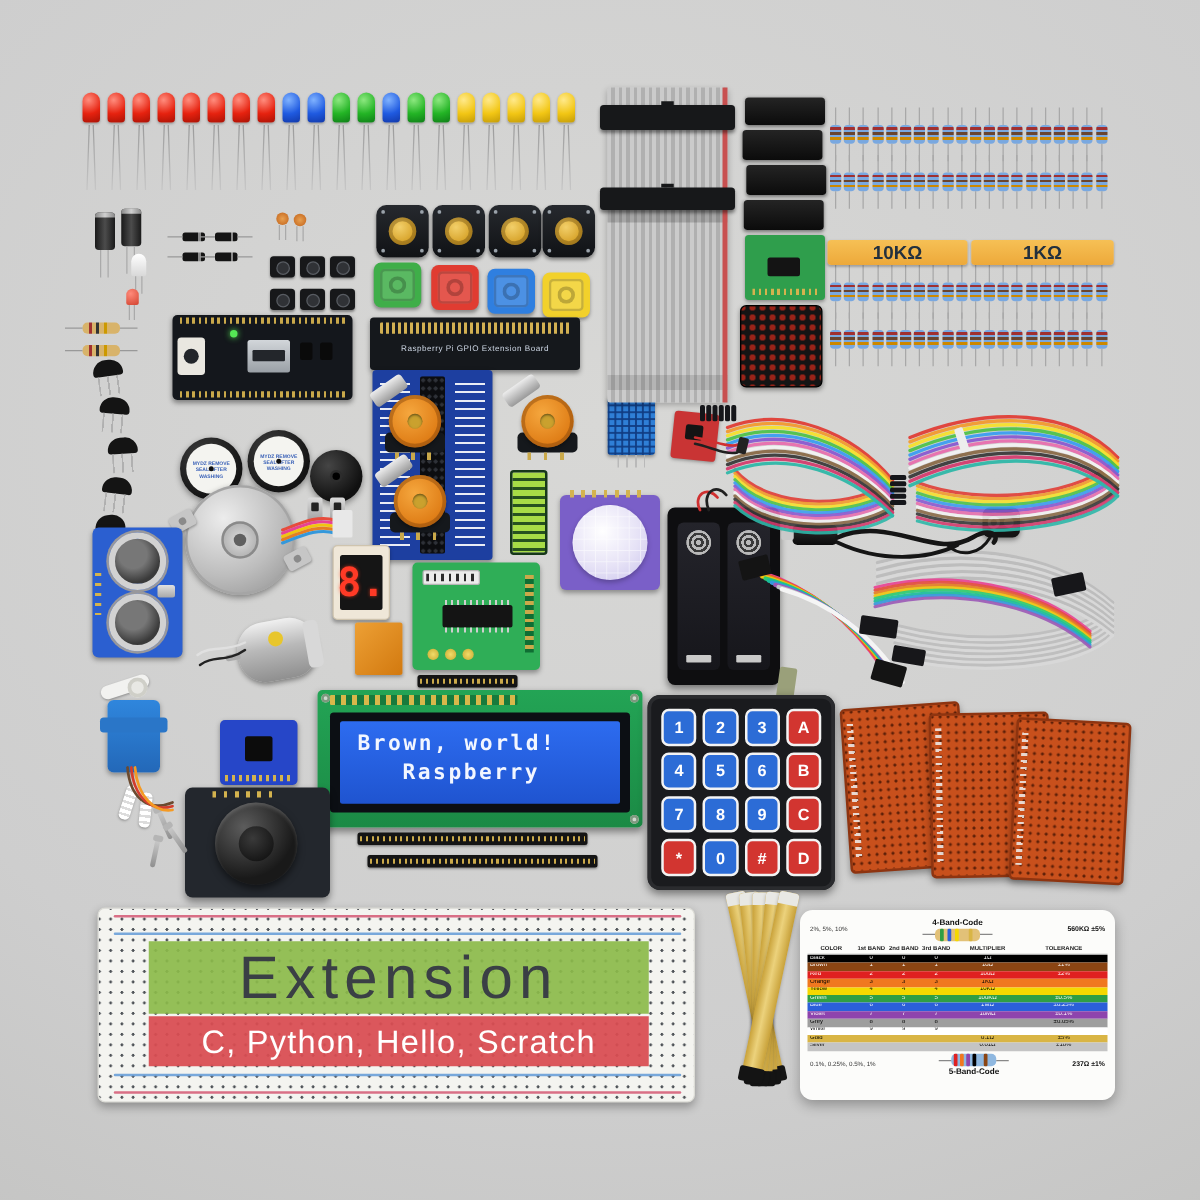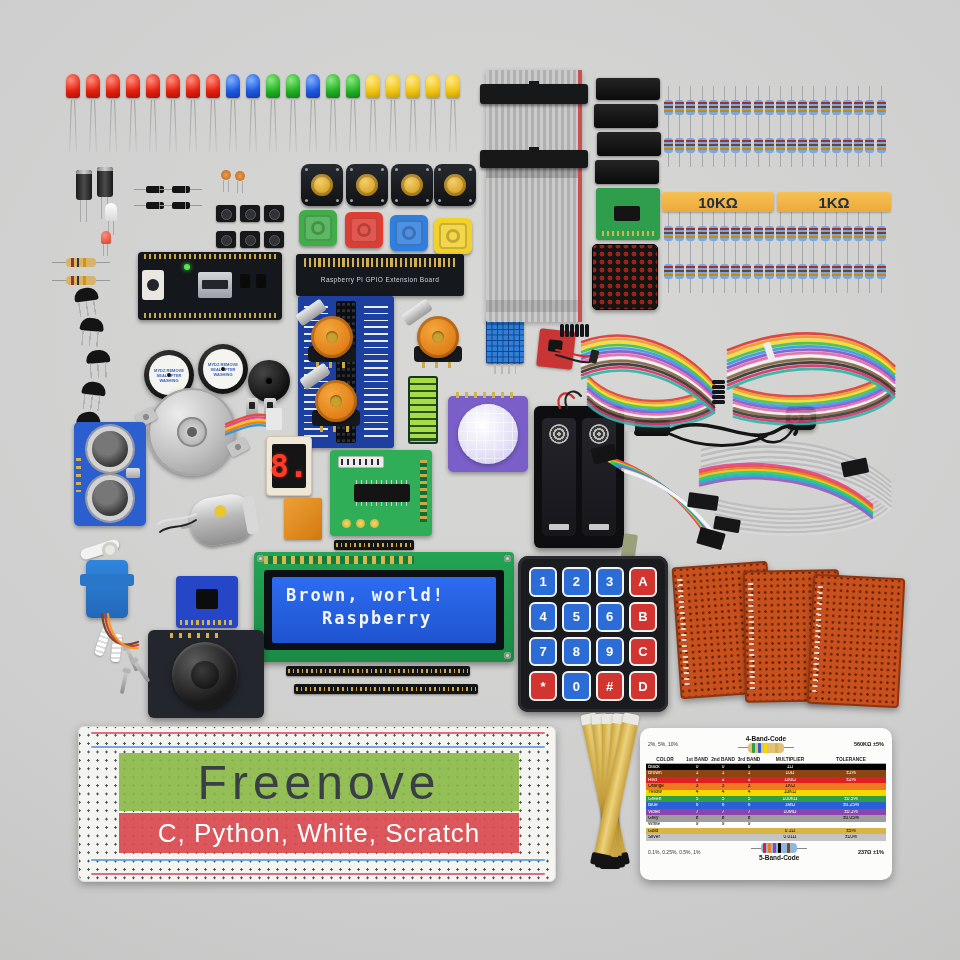--- a/index.html
+++ b/index.html
@@ -477,24 +477,24 @@
   <div class="hstrip" style="left:286px;top:666px;width:184px;height:10px"></div>
   <div class="hstrip" style="left:294px;top:684px;width:184px;height:10px"></div>
 
   <div class="bb" style="left:78px;top:726px;width:478px;height:156px">
     <div class="bbgrid"></div>
     <div class="rail" style="left:12px;top:5px;background:#d6607a"></div>
     <div class="rail" style="left:12px;top:19px;background:#6aa0d8"></div>
     <div class="rail" style="left:12px;bottom:20px;background:#6aa0d8"></div>
     <div class="rail" style="left:12px;bottom:6px;background:#d6607a"></div>
     <div class="band-green">
-      <span>Freenove</span>
+      <span>Extension</span>
     </div>
     <div class="band-red">
-      <span>C, Python, White, Scratch</span>
+      <span>C, Python, Hello, Scratch</span>
     </div>
   </div>
 
   <div class="fpc" style="left:580px;top:714px;transform:rotate(-12deg)"></div>
   <div class="fpc" style="left:591px;top:714px;transform:rotate(-6deg)"></div>
   <div class="fpc" style="left:602px;top:714px"></div>
   <div class="fpc" style="left:613px;top:714px;transform:rotate(6deg)"></div>
   <div class="fpc" style="left:624px;top:714px;transform:rotate(12deg)"></div>
 
   <div class="card" style="left:640px;top:728px;width:252px;height:152px">

